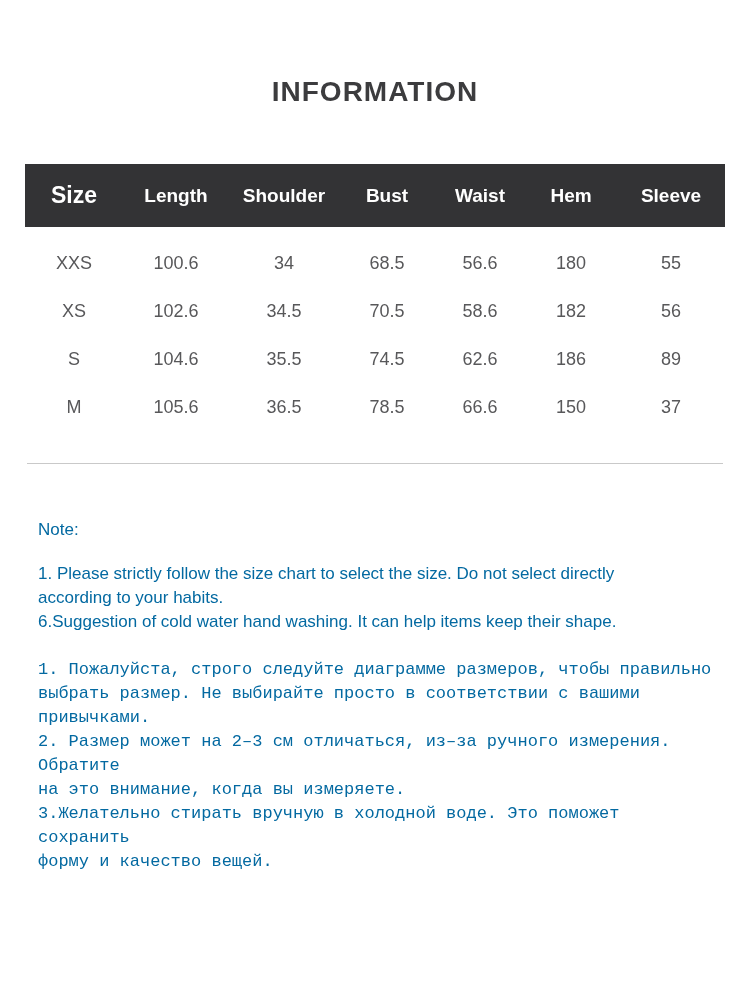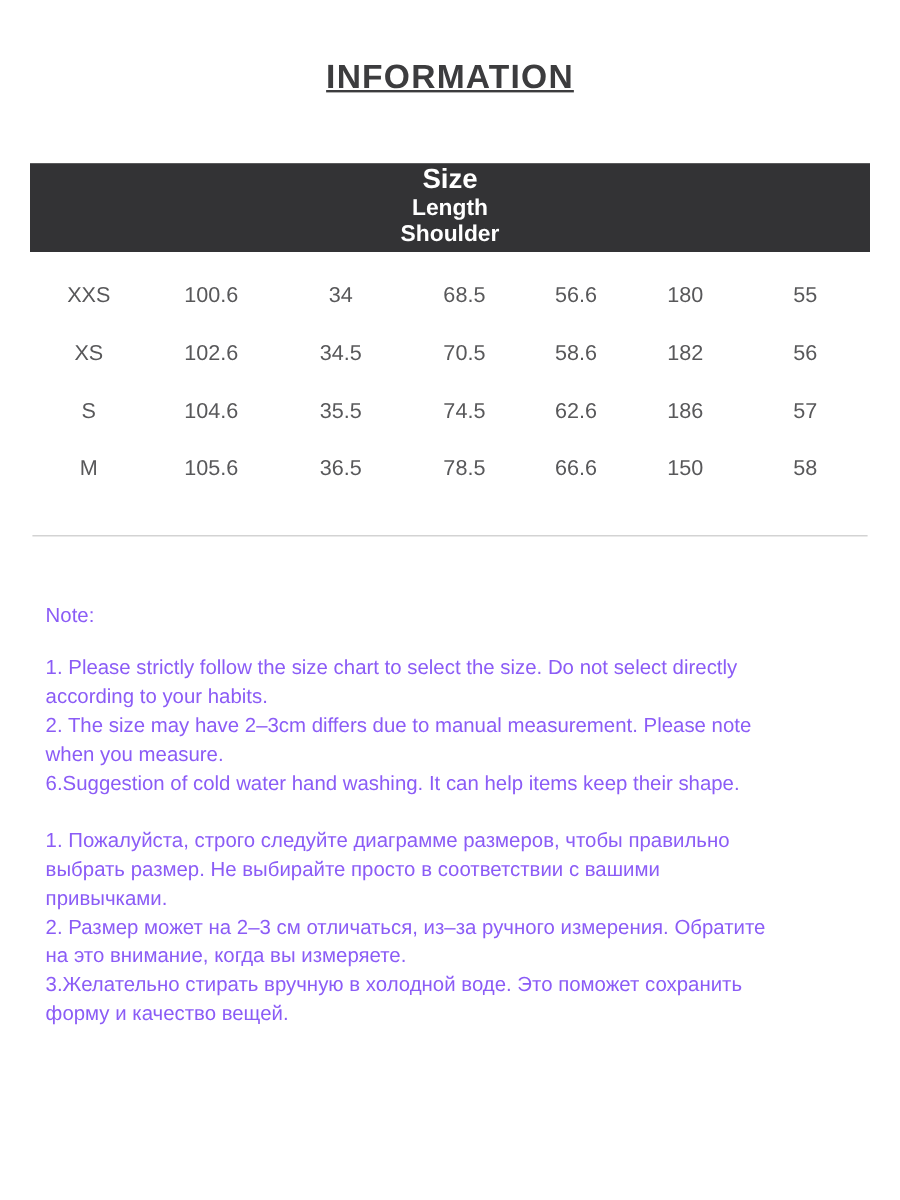--- a/index.html
+++ b/index.html
@@ -5,42 +5,40 @@
   * { margin: 0; padding: 0; box-sizing: border-box; }
   html, body { background: #ffffff; }
   body {
     width: 750px;
     height: 1000px;
     font-family: "Liberation Sans", sans-serif;
     position: relative;
     overflow: hidden;
   }
   .page-title {
-    padding-top: 48px;
+    padding-top: 76px;
     text-align: center;
     font-size: 28px;
     font-weight: bold;
     letter-spacing: 1px;
     line-height: 32px;
     color: #3c3c3e;
-    text-decoration: underline;
   }
   .size-table {
     margin: 56px 25px 0 25px;
     width: 700px;
   }
   .thead {
     display: flex;
     align-items: center;
-    height: 74px;
+    height: 63px;
     background: #333335;
     color: #ffffff;
     font-weight: bold;
     font-size: 19px;
-    flex-direction: column;
   }
   .tbody { padding-top: 12px; }
   .trow {
     display: flex;
     align-items: center;
     height: 48px;
     font-size: 18px;
     color: #58585a;
   }
   .cell { text-align: center; }
@@ -53,35 +51,35 @@
   .c7 { width: 108px; }
   .head-size { font-size: 23px; }
   .divider {
     border: none;
     border-top: 1px solid #c9c9c9;
     margin: 32px 27px 0 27px;
     height: 0;
   }
   .text-area {
     padding: 0 38px;
-    color: #8b5cf6;
+    color: #0369a1;
     font-size: 17px;
   }
   .section-heading {
     margin-top: 54px;
     line-height: 24px;
     font-size: 17px;
   }
   .items { margin-top: 20px; }
   .items p {
     line-height: 24px;
     white-space: pre-line;
   }
   .attention-heading { margin-top: 49px; }
-  .items-attention { margin-top: 24px; }
+  .items-attention { margin-top: 24px; font-family: Liberation Mono, monospace; }
 </style>
 </head>
 <body>
 
 <div class="page-title">INFORMATION</div>
 
 <div class="size-table">
   <div class="thead">
     <div class="cell c1 head-size">Size</div>
     <div class="cell c2">Length</div>
@@ -110,43 +108,41 @@
       <div class="cell c6">182</div>
       <div class="cell c7">56</div>
     </div>
     <div class="trow">
       <div class="cell c1">S</div>
       <div class="cell c2">104.6</div>
       <div class="cell c3">35.5</div>
       <div class="cell c4">74.5</div>
       <div class="cell c5">62.6</div>
       <div class="cell c6">186</div>
-      <div class="cell c7">57</div>
+      <div class="cell c7">89</div>
     </div>
     <div class="trow">
       <div class="cell c1">M</div>
       <div class="cell c2">105.6</div>
       <div class="cell c3">36.5</div>
       <div class="cell c4">78.5</div>
       <div class="cell c5">66.6</div>
       <div class="cell c6">150</div>
-      <div class="cell c7">58</div>
+      <div class="cell c7">37</div>
     </div>
   </div>
 </div>
 
 <hr class="divider">
 
 <div class="text-area">
   <div class="section-heading">Note:</div>
   <div class="items">
     <p>1. Please strictly follow the size chart  to select the size. Do not select directly
 according to your habits.</p>
-    <p>2. The size may have 2–3cm differs due to manual measurement. Please note
-when you measure.</p>
     <p>6.Suggestion of cold water hand washing. It can help items keep their shape.</p>
   </div>
 
   <div class="items items-attention">
     <p>1. Пожалуйста, строго следуйте диаграмме размеров, чтобы правильно
 выбрать размер. Не выбирайте просто в соответствии с вашими
 привычками.</p>
     <p>2. Размер может на 2–3 см отличаться, из–за ручного измерения. Обратите
 на это внимание, когда вы измеряете.</p>
     <p>3.Желательно стирать вручную в холодной воде. Это поможет сохранить

